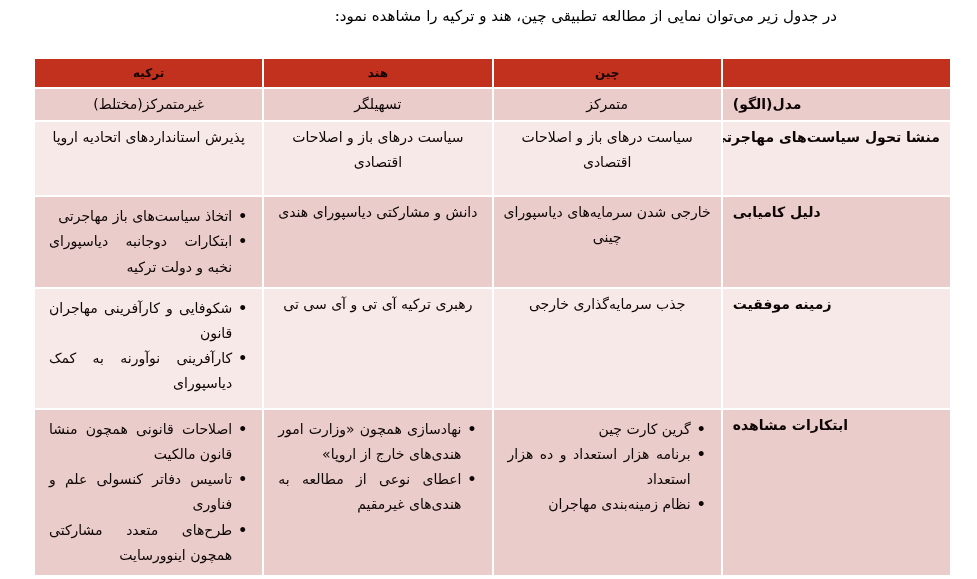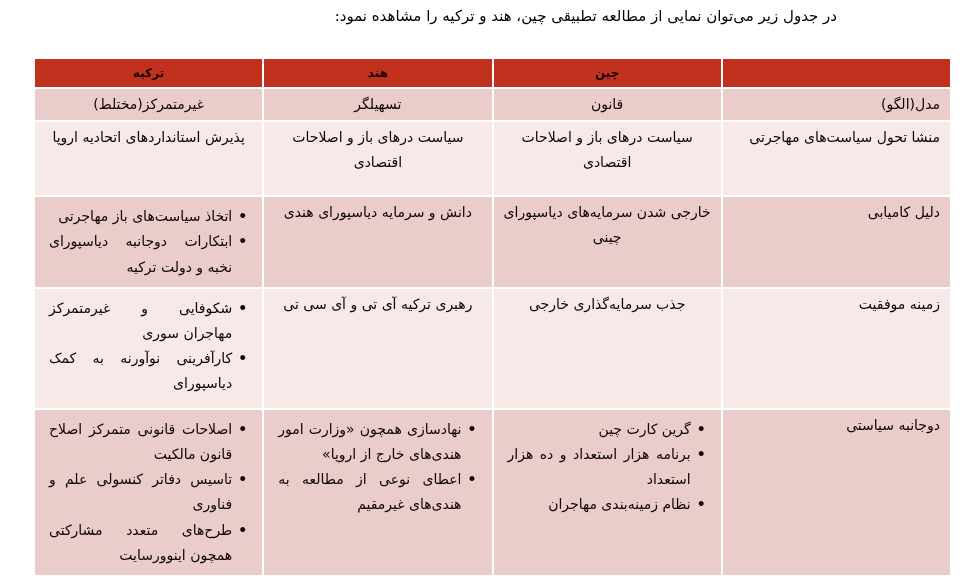--- a/index.html
+++ b/index.html
@@ -53,23 +53,23 @@
     font-weight:bold;
     font-size:12px;
     text-align:center;
     vertical-align:middle;
     padding:1px 4px;
     line-height:1.4;
   }
   tr.dark td{background:var(--row-dark);}
   tr.light td{background:var(--row-light);}
   td.rowlabel{
-    font-weight:normal;
+    font-weight:bold;
     font-size:15px;
-    text-align:right;
+    text-align:left;
     padding-top:4px;
     white-space:nowrap;
   }
   td.c{text-align:center;}
   ul.blist{
     list-style:none;
     margin:4px;
     padding:0;
   }
   ul.blist li{
@@ -107,73 +107,73 @@
   <tbody>
       <tr class="head">
     <th></th>
     <th>چين</th>
     <th>هند</th>
     <th>ترکيه</th>
   </tr>
 
   <tr class="dark r-model">
     <td class="rowlabel">مدل(الگو)</td>
-    <td class="c">قانون</td>
+    <td class="c">متمرکز</td>
     <td class="c">تسهيلگر</td>
     <td class="c">غيرمتمرکز(مختلط)</td>
   </tr>
 
   <tr class="light r-origin">
     <td class="rowlabel">منشا تحول سياست‌های مهاجرتی</td>
     <td class="c">سياست درهای باز و اصلاحات اقتصادی</td>
     <td class="c">سياست درهای باز و اصلاحات اقتصادی</td>
     <td class="c">پذيرش استانداردهای اتحاديه اروپا</td>
   </tr>
 
   <tr class="dark r-reason">
     <td class="rowlabel">دليل کاميابی</td>
     <td class="c">خارجی شدن سرمايه‌های دياسپورای چينی</td>
-    <td class="c">دانش و سرمايه دياسپورای هندی</td>
+    <td class="c">دانش و مشارکتی دياسپورای هندی</td>
     <td>
       <ul class="blist">
         <li>اتخاذ سياست‌های باز مهاجرتی</li>
         <li>ابتکارات دوجانبه دياسپورای نخبه و دولت ترکيه</li>
       </ul>
     </td>
   </tr>
 
   <tr class="light r-context">
     <td class="rowlabel">زمينه موفقيت</td>
     <td class="c">جذب سرمايه‌گذاری خارجی</td>
     <td class="c">رهبری ترکيه آی تی و آی سی تی</td>
     <td>
       <ul class="blist">
-        <li>شکوفايی و غيرمتمرکز مهاجران سوری</li>
+        <li>شکوفايی و کارآفرينی مهاجران قانون</li>
         <li>کارآفرينی نوآورنه به کمک دياسپورای</li>
       </ul>
     </td>
   </tr>
 
   <tr class="dark r-initiatives">
-    <td class="rowlabel">دوجانبه سياستی</td>
+    <td class="rowlabel">ابتکارات مشاهده</td>
     <td>
       <ul class="blist">
         <li>گرين کارت چين</li>
         <li>برنامه هزار استعداد و ده هزار استعداد</li>
         <li>نظام زمينه‌بندی مهاجران</li>
       </ul>
     </td>
     <td>
       <ul class="blist">
         <li>نهادسازی همچون «وزارت امور هندی‌های خارج از اروپا»</li>
         <li>اعطای نوعی از مطالعه به هندی‌های غيرمقيم</li>
       </ul>
     </td>
     <td>
       <ul class="blist">
-        <li>اصلاحات قانونی متمرکز اصلاح قانون مالکيت</li>
+        <li>اصلاحات قانونی همچون منشا قانون مالکيت</li>
         <li>تاسيس دفاتر کنسولی علم و فناوری</li>
         <li>طرح‌های متعدد مشارکتی همچون اينوورسايت</li>
       </ul>
     </td>
   </tr>
 </tbody>
   </table>
 
 </body></html>

